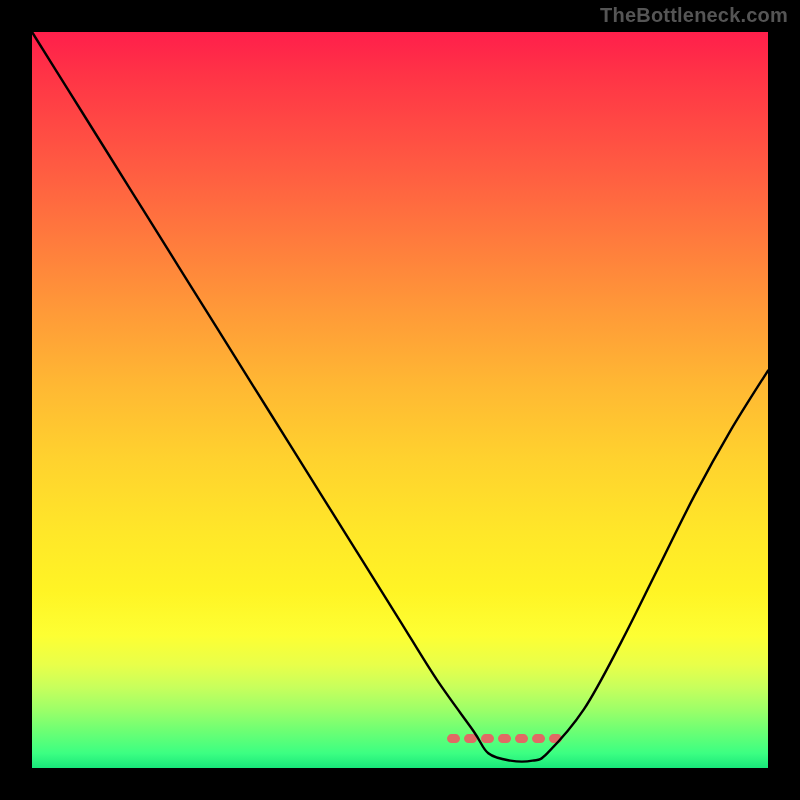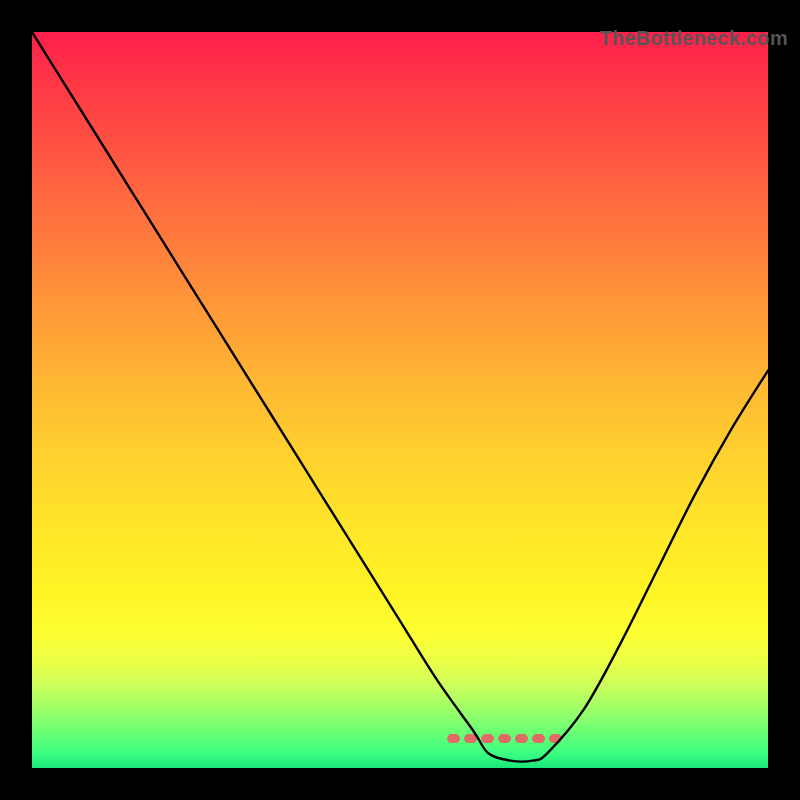--- a/index.html
+++ b/index.html
@@ -20,21 +20,20 @@
   .watermark {
     position: absolute;
     top: 4px;
     right: 12px;
     color: #555;
     font-size: 20px;
     font-weight: 600;
     letter-spacing: 0.2px;
     z-index: 10;
     user-select: none;
-    margin-top: 23px;
   }
   .plot-area {
     position: absolute;
     left: 32px;
     top: 32px;
     width: 736px;
     height: 736px;
     background: linear-gradient(
       to bottom,
       #ff1f4b 0%,

